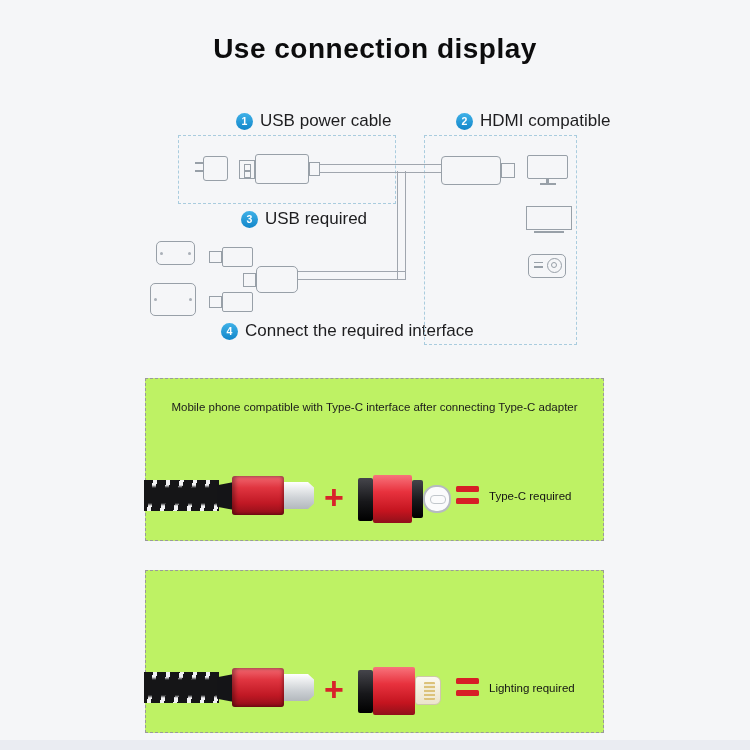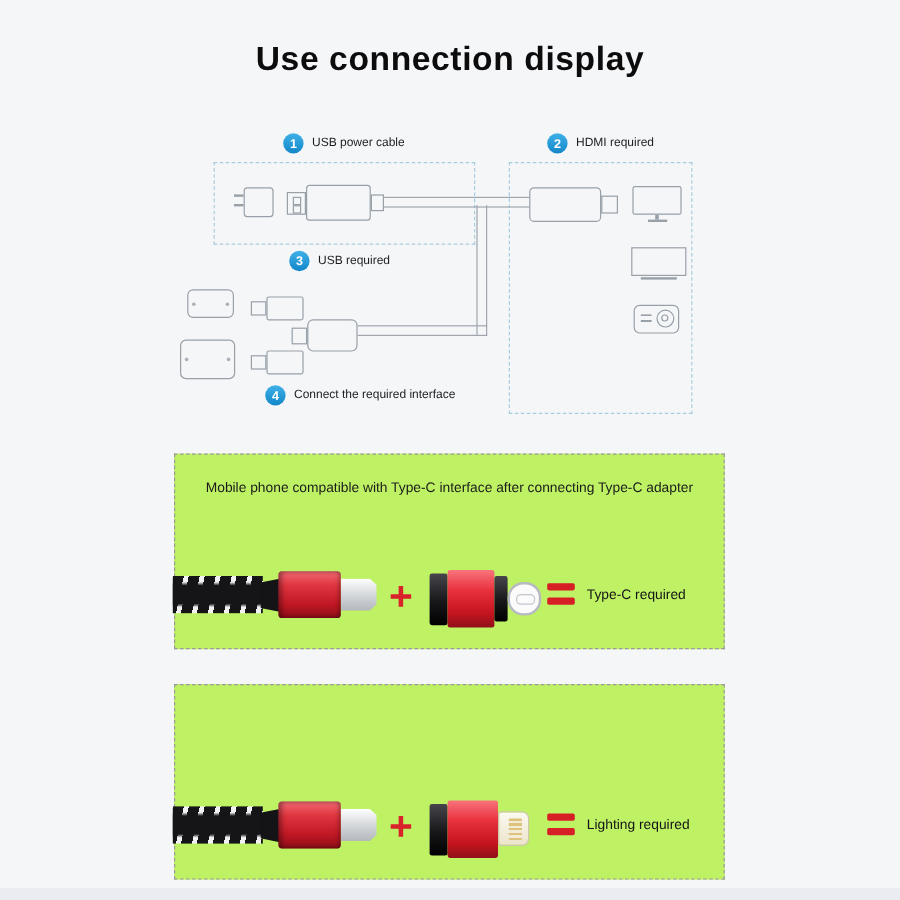--- a/index.html
+++ b/index.html
@@ -18,21 +18,21 @@
   }
 
   
   .callout { position:absolute; display:flex; align-items:center; gap:7px; }
   .badge {
     width:17px; height:17px; border-radius:50%;
     background:linear-gradient(180deg,#3fb1e8,#1286c9);
     color:#fff; font-size:10.5px; font-weight:700;
     display:flex; align-items:center; justify-content:center; flex:0 0 auto;
   }
-  .callout .lbl { font-size:10px; color:#1d1d1f; white-space:nowrap; }
+  .callout .lbl { font-size:17px; color:#1d1d1f; white-space:nowrap; }
 
   
   .dashbox { position:absolute; border:1px dashed #a9ccde; }
 
   
   .outl { position:absolute; border:1.5px solid #98a0a8; background:transparent; }
   .fillbar { position:absolute; background:#98a0a8; }
 
   .cable-h { position:absolute; border-top:1.5px solid #a0a6ae; border-bottom:1.5px solid #a0a6ae; height:9px; }
   .cable-v { position:absolute; border-left:1.5px solid #a0a6ae; border-right:1.5px solid #a0a6ae; width:9px; }
@@ -171,21 +171,21 @@
 
   <div>
 
     <div class="callout" style="left:236px; top:111px;">
       <span class="badge">1</span>
       <span class="lbl">USB power cable</span>
     </div>
 
     <div class="callout" style="left:456px; top:111px;">
       <span class="badge">2</span>
-      <span class="lbl">HDMI required</span>
+      <span class="lbl">HDMI compatible</span>
     </div>
 
     <div class="callout" style="left:241px; top:209px;">
       <span class="badge">3</span>
       <span class="lbl">USB required</span>
     </div>
 
     <div class="callout" style="left:221px; top:321px;">
       <span class="badge">4</span>
       <span class="lbl">Connect the required interface</span>

